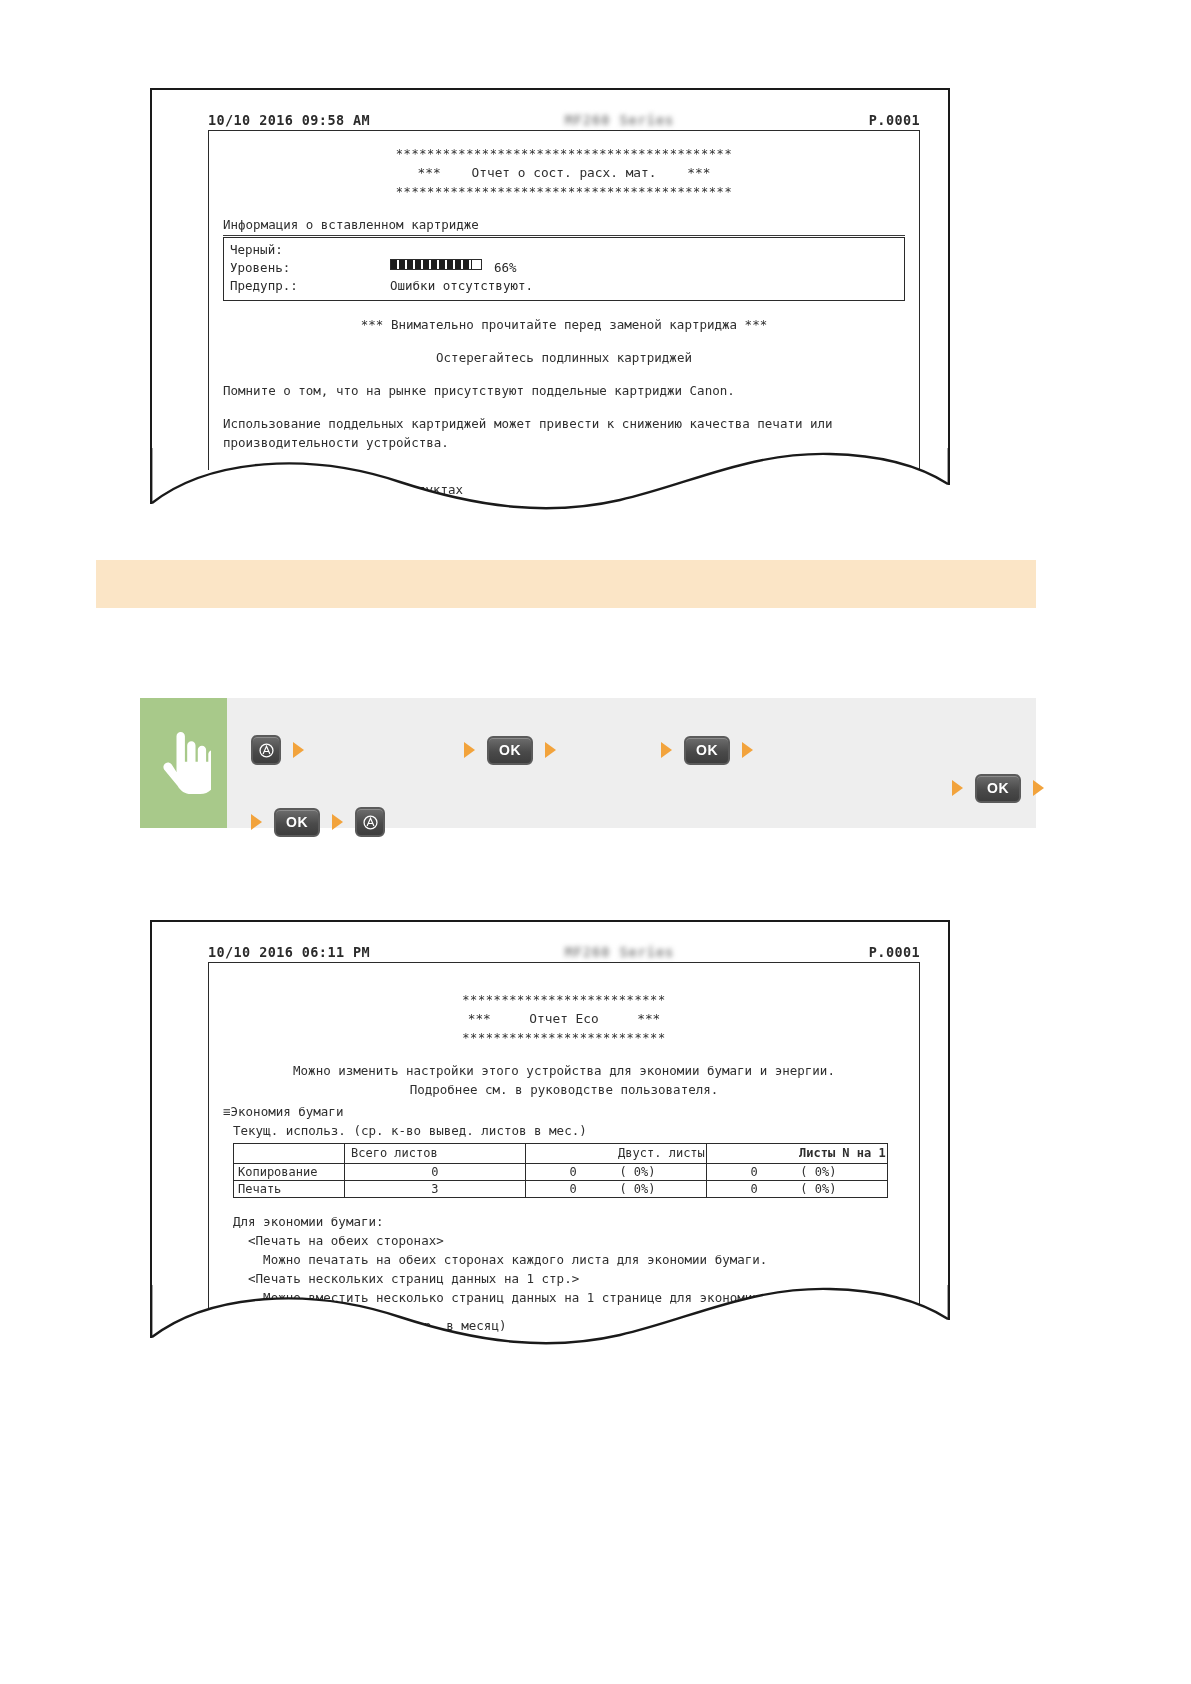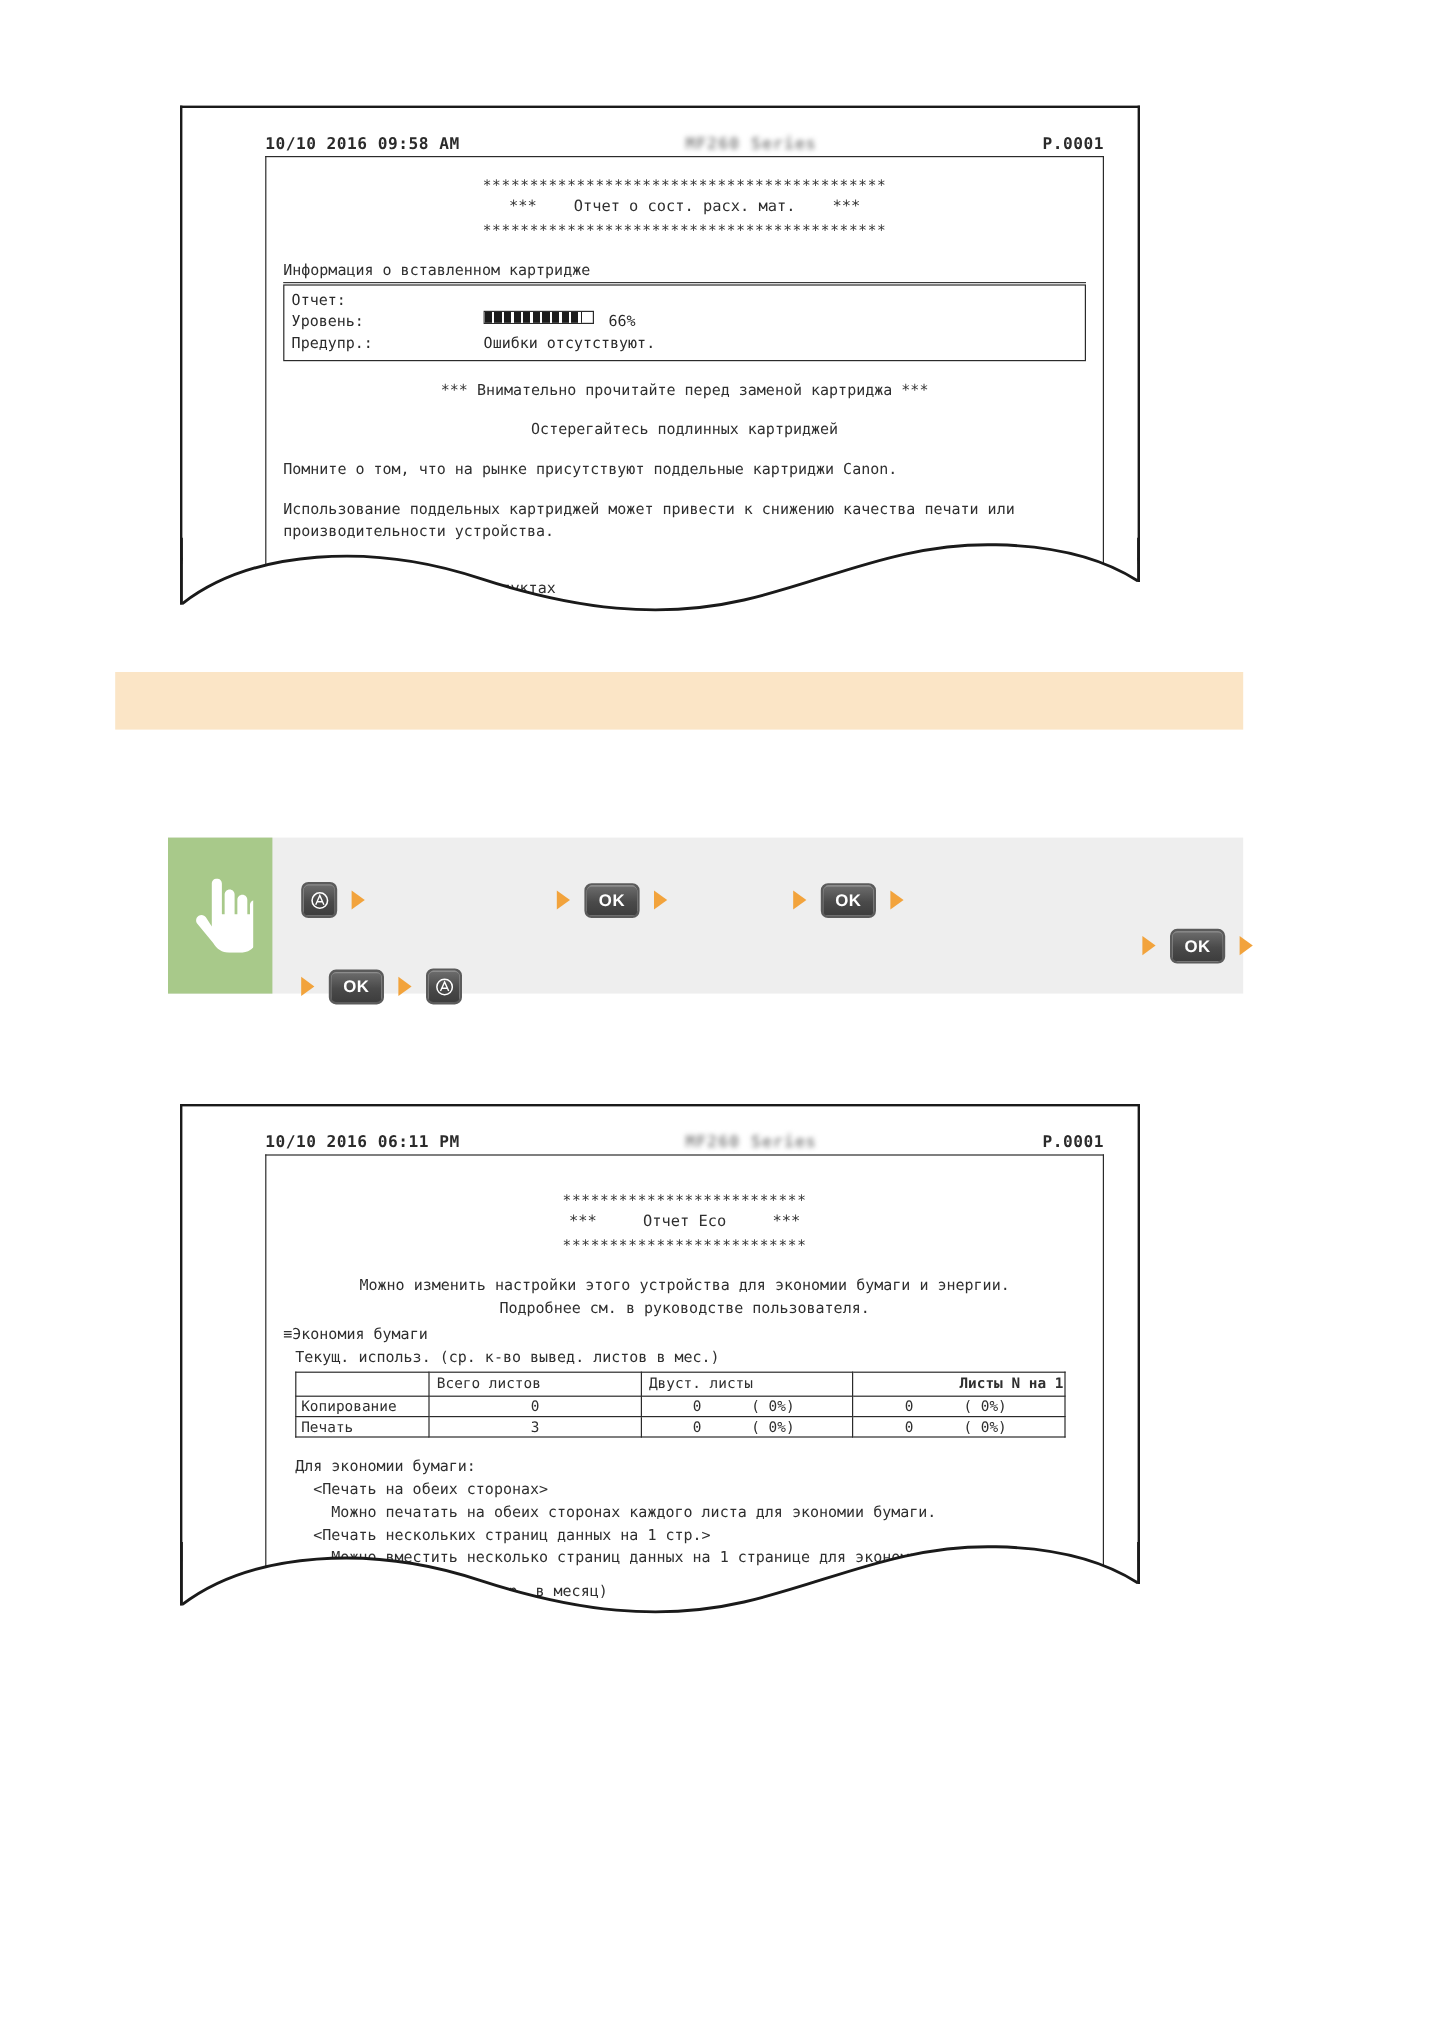--- a/index.html
+++ b/index.html
@@ -22,21 +22,20 @@
   }
   .report-outer {
     position: absolute;
     left: 0; top: 0;
     width: 100%;
     box-sizing: border-box;
     border: 2px solid #1a1a1a;
     border-bottom: none;
     background: #fff;
     overflow: hidden;
-    padding-left: 13px;
   }
   .report-inner {
     position: relative;
     margin: 22px 28px 0 56px;
     font-family: "DejaVu Sans Mono", monospace;
     color: #2b2b2b;
   }
   .rpt-head {
     display: flex;
     justify-content: space-between;
@@ -207,21 +206,21 @@
         <div class="mono center stars">*******************************************</div>
         <div class="mono center ttl-line">***    Отчет о сост. расх. мат.    ***</div>
         <div class="mono center stars">*******************************************</div>
 
         <div class="blank-line"></div>
 
         <div class="mono sec-label">Информация о вставленном картридже</div>
 
         <div class="cart-box">
           <div class="cart-row">
-            <span class="cart-key">Отчет:</span>
+            <span class="cart-key">Черный:</span>
           </div>
           <div class="cart-row">
             <span class="cart-key">Уровень:</span>
             <span class="level-bar"><i id="lvlfill" style="width: 90%;"></i></span>
             <span>66%</span>
           </div>
           <div class="cart-row">
             <span class="cart-key">Предупр.:</span>
             <span>Ошибки отсутствуют.</span>
           </div>
@@ -347,21 +346,21 @@
 
         <div class="mono" style="margin-top:3px;">≡Экономия бумаги</div>
         <div class="mono" style="margin-left:10px;">Текущ. использ. (ср. к-во вывед. листов в мес.)</div>
 
         <table style="border-collapse:collapse; width:96%; margin:3px 0 0 10px;
                       font-family:'DejaVu Sans Mono',monospace; font-size:12px; color:#2f2f2f;">
           <thead>
             <tr>
               <th style="border:1.3px solid #2b2b2b; width:108px; height:17px;"></th>
               <th style="border:1.3px solid #2b2b2b; text-align:left; padding-left:6px; font-weight:400;">Всего листов</th>
-              <th style="border:1.3px solid #2b2b2b; text-align:left; padding-left:6px; font-weight:400;">Двуст. листы</th>
+              <th style="border:1.3px solid #2b2b2b; text-align:right; padding-left:6px; font-weight:400;">Двуст. листы</th>
               <th style="border:1.3px solid #2b2b2b; text-align:right; padding-left:6px; font-weight:700;">Листы N на 1</th>
             </tr>
           </thead>
           <tbody>
             <tr>
               <td style="border:1.3px solid #2b2b2b; padding-left:4px;">Копирование</td>
               <td style="border:1.3px solid #2b2b2b; text-align:center;">0</td>
               <td style="border:1.3px solid #2b2b2b;">
                 <span style="display:inline-block;width:52%;text-align:center;">0</span><span>(   0%)</span>
               </td>

